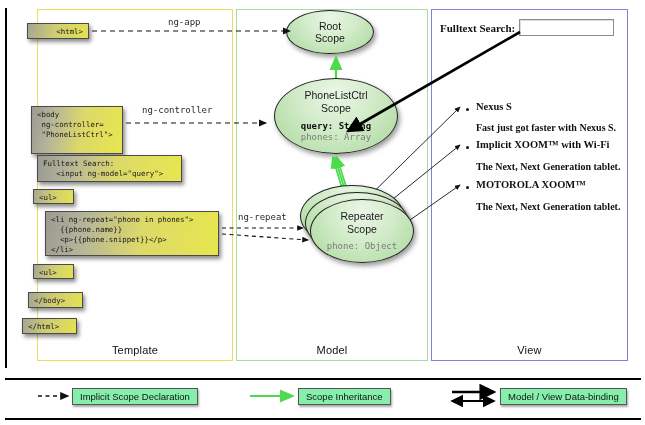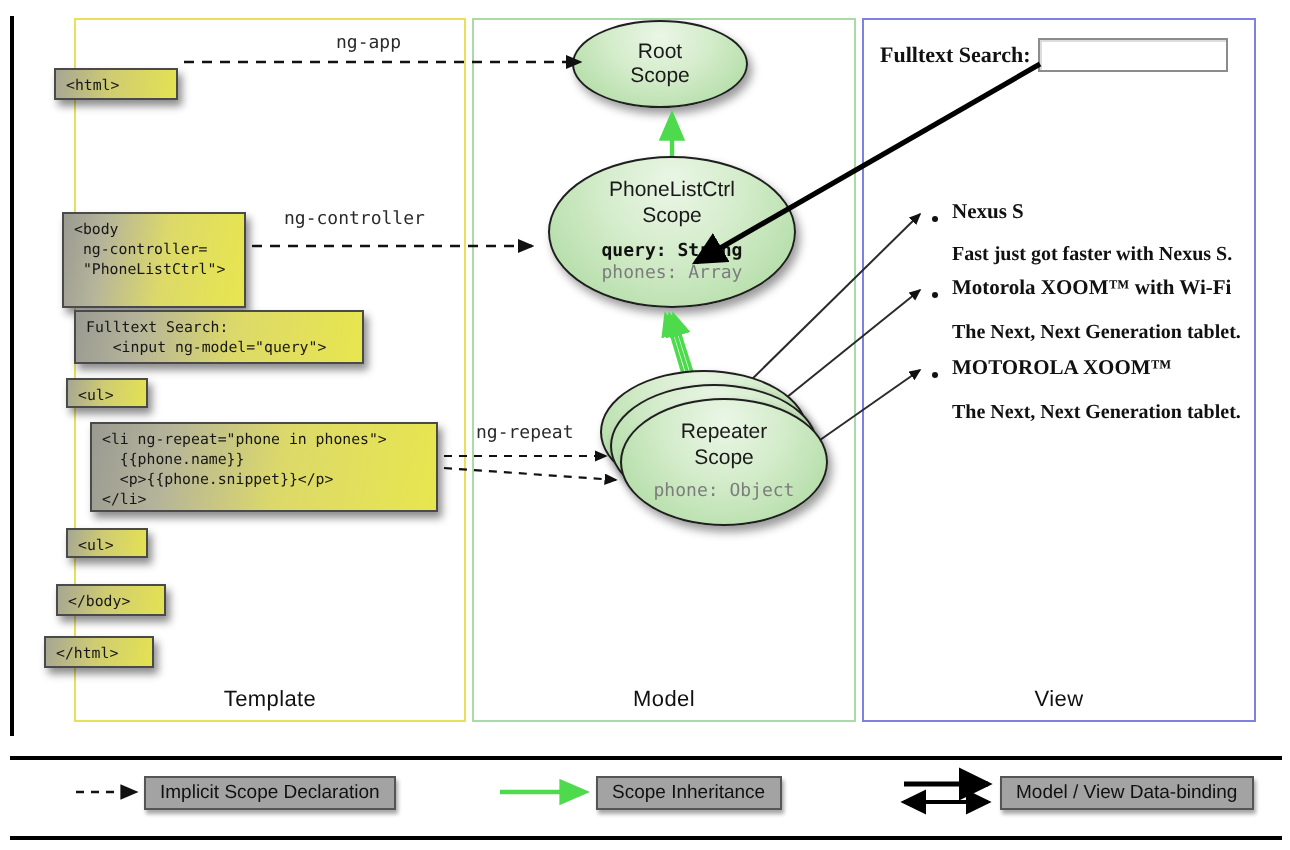--- a/index.html
+++ b/index.html
@@ -50,21 +50,21 @@
          font-size:10.5px;color:#111;font-weight:bold;white-space:nowrap;}
   .vsnip{position:absolute;font-family:"Liberation Serif","DejaVu Serif",serif;
          font-size:10px;color:#111;font-weight:bold;white-space:nowrap;}
   .bullet{position:absolute;width:3.4px;height:3.4px;border-radius:50%;background:#111;}
 
   
   .elabel{position:absolute;font-family:"DejaVu Sans Mono","Liberation Mono",monospace;
           font-size:9px;color:#2a2a2a;white-space:nowrap;}
 
   
-  .lbox{position:absolute;border:1px solid #555;background:#a3a3a3;
+  .lbox{position:absolute;border:1px solid #555;background:#86efac;
         box-shadow:1px 2px 2px rgba(0,0,0,.35);
         font-size:9.5px;color:#111;padding:2px 7px;white-space:nowrap;box-sizing:border-box;}
 
   svg.ov{position:absolute;left:0;top:0;width:645px;height:425px;overflow:visible;}
 </style>
 </head>
 <body>
 
 <div id="stage">
 
@@ -75,21 +75,21 @@
   <div class="col col-template">
     <div class="col-label">Template</div>
   </div>
   <div class="col col-model">
     <div class="col-label">Model</div>
   </div>
   <div class="col col-view">
     <div class="col-label">View</div>
   </div>
 
-  <div class="cbox plain" style="left:27px;top:34px;width:62px;height:16px;">&lt;html&gt;</div>
+  <div class="cbox plain" style="left:27px;top:23px;width:62px;height:16px;text-align:right;">&lt;html&gt;</div>
 
   <div class="cbox" style="left:31px;top:106px;width:92px;height:48px;">&lt;body
  ng-controller=
  "PhoneListCtrl"&gt;</div>
 
   <div class="cbox" style="left:37px;top:155px;width:145px;height:27px;">Fulltext Search:
    &lt;input ng-model="query"&gt;</div>
 
   <div class="cbox plain" style="left:33px;top:189px;width:41px;height:15px;">&lt;ul&gt;</div>
 
@@ -125,21 +125,21 @@
   </div>
 
   <div class="vlabel" style="left:440px;top:22px;">Fulltext Search:</div>
   <div class="vinput" style="left:519px;top:19px;width:93px;height:15px;"></div>
 
   <div class="bullet" style="left:466px;top:108px;"></div>
   <div class="vitem" style="left:476px;top:101px;">Nexus S</div>
   <div class="vsnip" style="left:476px;top:122px;">Fast just got faster with Nexus S.</div>
 
   <div class="bullet" style="left:466px;top:146px;"></div>
-  <div class="vitem" style="left:476px;top:139px;">Motorola XOOM™  with Wi-Fi</div>
+  <div class="vitem" style="left:476px;top:139px;">Implicit XOOM™  with Wi-Fi</div>
   <div class="vsnip" style="left:476px;top:161px;">The Next, Next Generation tablet.</div>
 
   <div class="bullet" style="left:466px;top:186px;"></div>
   <div class="vitem" style="left:476px;top:179px;">MOTOROLA XOOM™</div>
   <div class="vsnip" style="left:476px;top:201px;">The Next, Next Generation tablet.</div>
 
   <div class="elabel" style="left:168px;top:17px;">ng-app</div>
   <div class="elabel" style="left:142px;top:105px;">ng-controller</div>
   <div class="elabel" style="left:238px;top:212px;text-align:right;">ng-repeat</div>
 

